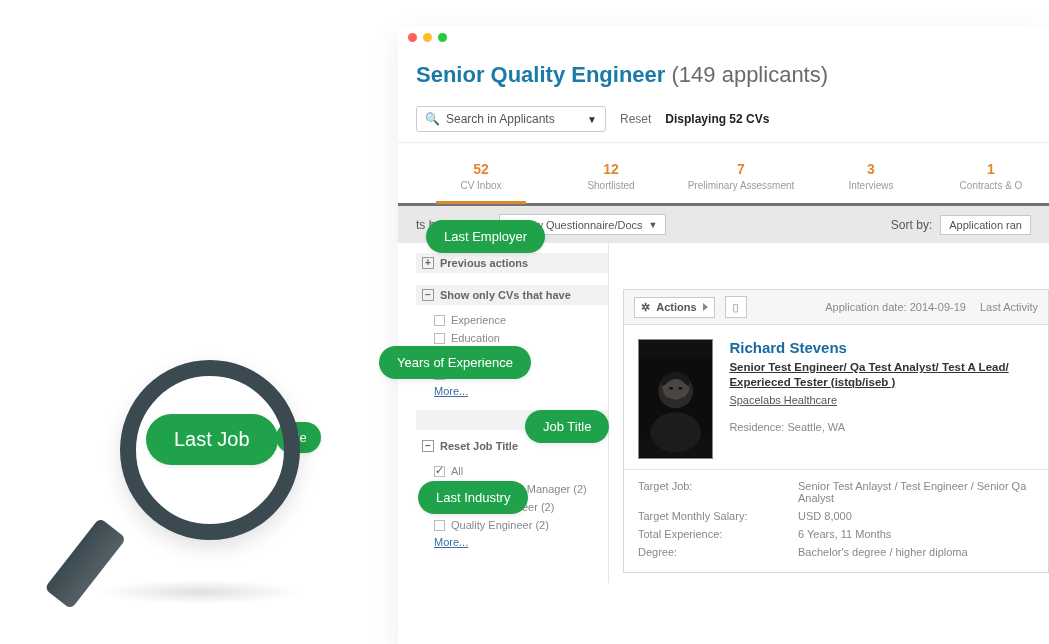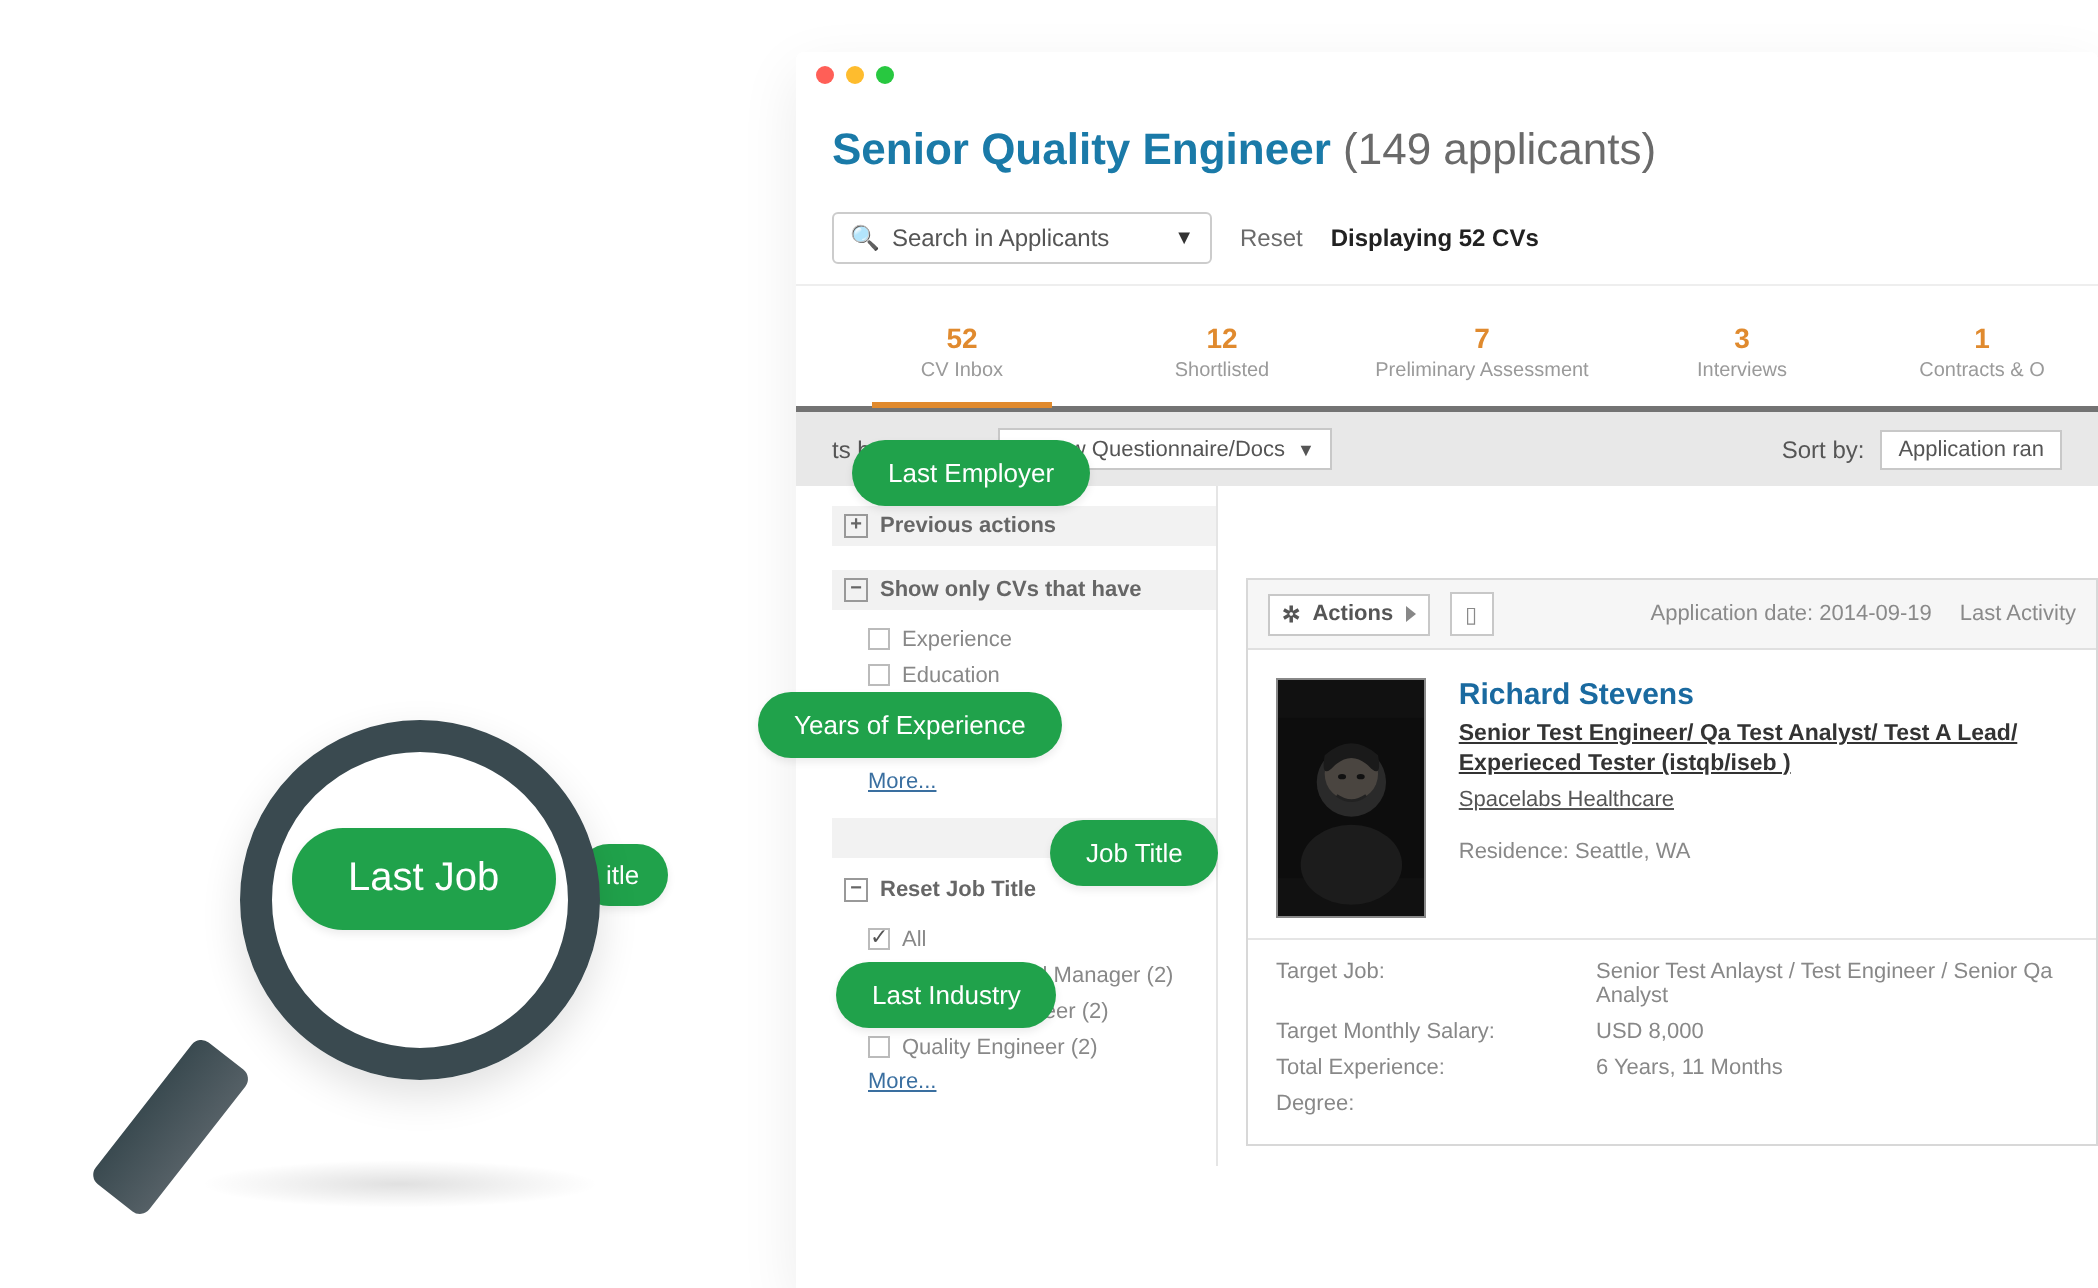--- a/index.html
+++ b/index.html
@@ -113,21 +113,21 @@
     background: #f2f2f2;
     padding: 4px 6px;
     margin-bottom: 6px;
     font-size: 11px;
   }
   .side-head .box {
     width: 12px; height: 12px; border: 1px solid #999;
     display: flex; align-items: center; justify-content: center;
     font-size: 10px; line-height: 1; color: #666;
   }
-  .chk-row { display: flex; align-items: flex-start; gap: 6px; padding: 3px 0 3px 18px; color: #888; font-size: 11px; }
+  .chk-row { display: flex; align-items: flex-end; gap: 6px; padding: 3px 0 3px 18px; color: #888; font-size: 11px; }
   .chk { width: 11px; height: 11px; border: 1px solid #bbb; background: #fff; display: inline-block; position: relative; }
   .chk.checked::after { content: "✓"; position: absolute; top: -3px; left: 0; font-size: 11px; color: #555; }
   .more-link { color: #3a6fa0; text-decoration: underline; font-size: 11px; padding-left: 18px; margin-top: 2px; display: inline-block; }
 
   .content { flex: 1; padding: 12px 0 10px 14px; border-left: 1px solid #e5e5e5; }
 
   .card {
     border: 1px solid #d8d8d8;
     margin-top: 34px;
     background: #fff;
@@ -210,21 +210,21 @@
   .mag-shadow {
     position: absolute;
     left: 40px; top: 220px;
     width: 200px; height: 24px;
     background: radial-gradient(ellipse at center, rgba(0,0,0,0.12) 0%, rgba(0,0,0,0) 70%);
   }
 </style>
 </head>
 <body>
 
-<div class="pill pill-behind" style="left:289px; top:422px; font-size:13px; padding:8px 14px;">itle</div>
+<div class="pill pill-behind" style="left:276px; top:422px; font-size:13px; padding:8px 14px;">itle</div>
 
 <div class="magnifier-wrap">
   <div class="mag-shadow"></div>
   <div class="mag-handle"></div>
   <div class="mag-glass"></div>
 </div>
 
 <div class="pill pill-big" style="left:146px; top:414px;">Last Job</div>
 
 <div class="app-window">
@@ -386,20 +386,21 @@
           </div>
         </div>
         <div class="card-details">
           <div>Target Job:</div>
           <div class="val">Senior Test Anlayst / Test Engineer / Senior Qa Analyst</div>
           <div>Target Monthly Salary:</div>
           <div class="val">USD 8,000</div>
           <div>Total Experience:</div>
           <div class="val">6 Years, 11 Months</div>
           <div>Degree:</div>
+          <div class="val">Bachelor's degree / higher diploma</div>
         </div>
       </div>
     </div>
   </div>
 </div>
 
 <div class="pill" style="left:426px; top:220px;">Last Employer</div>
 <div class="pill" style="left:379px; top:346px;">Years of Experience</div>
 <div class="pill" style="left:525px; top:410px;">Job Title</div>
 <div class="pill" style="left:418px; top:481px;">Last Industry</div>

